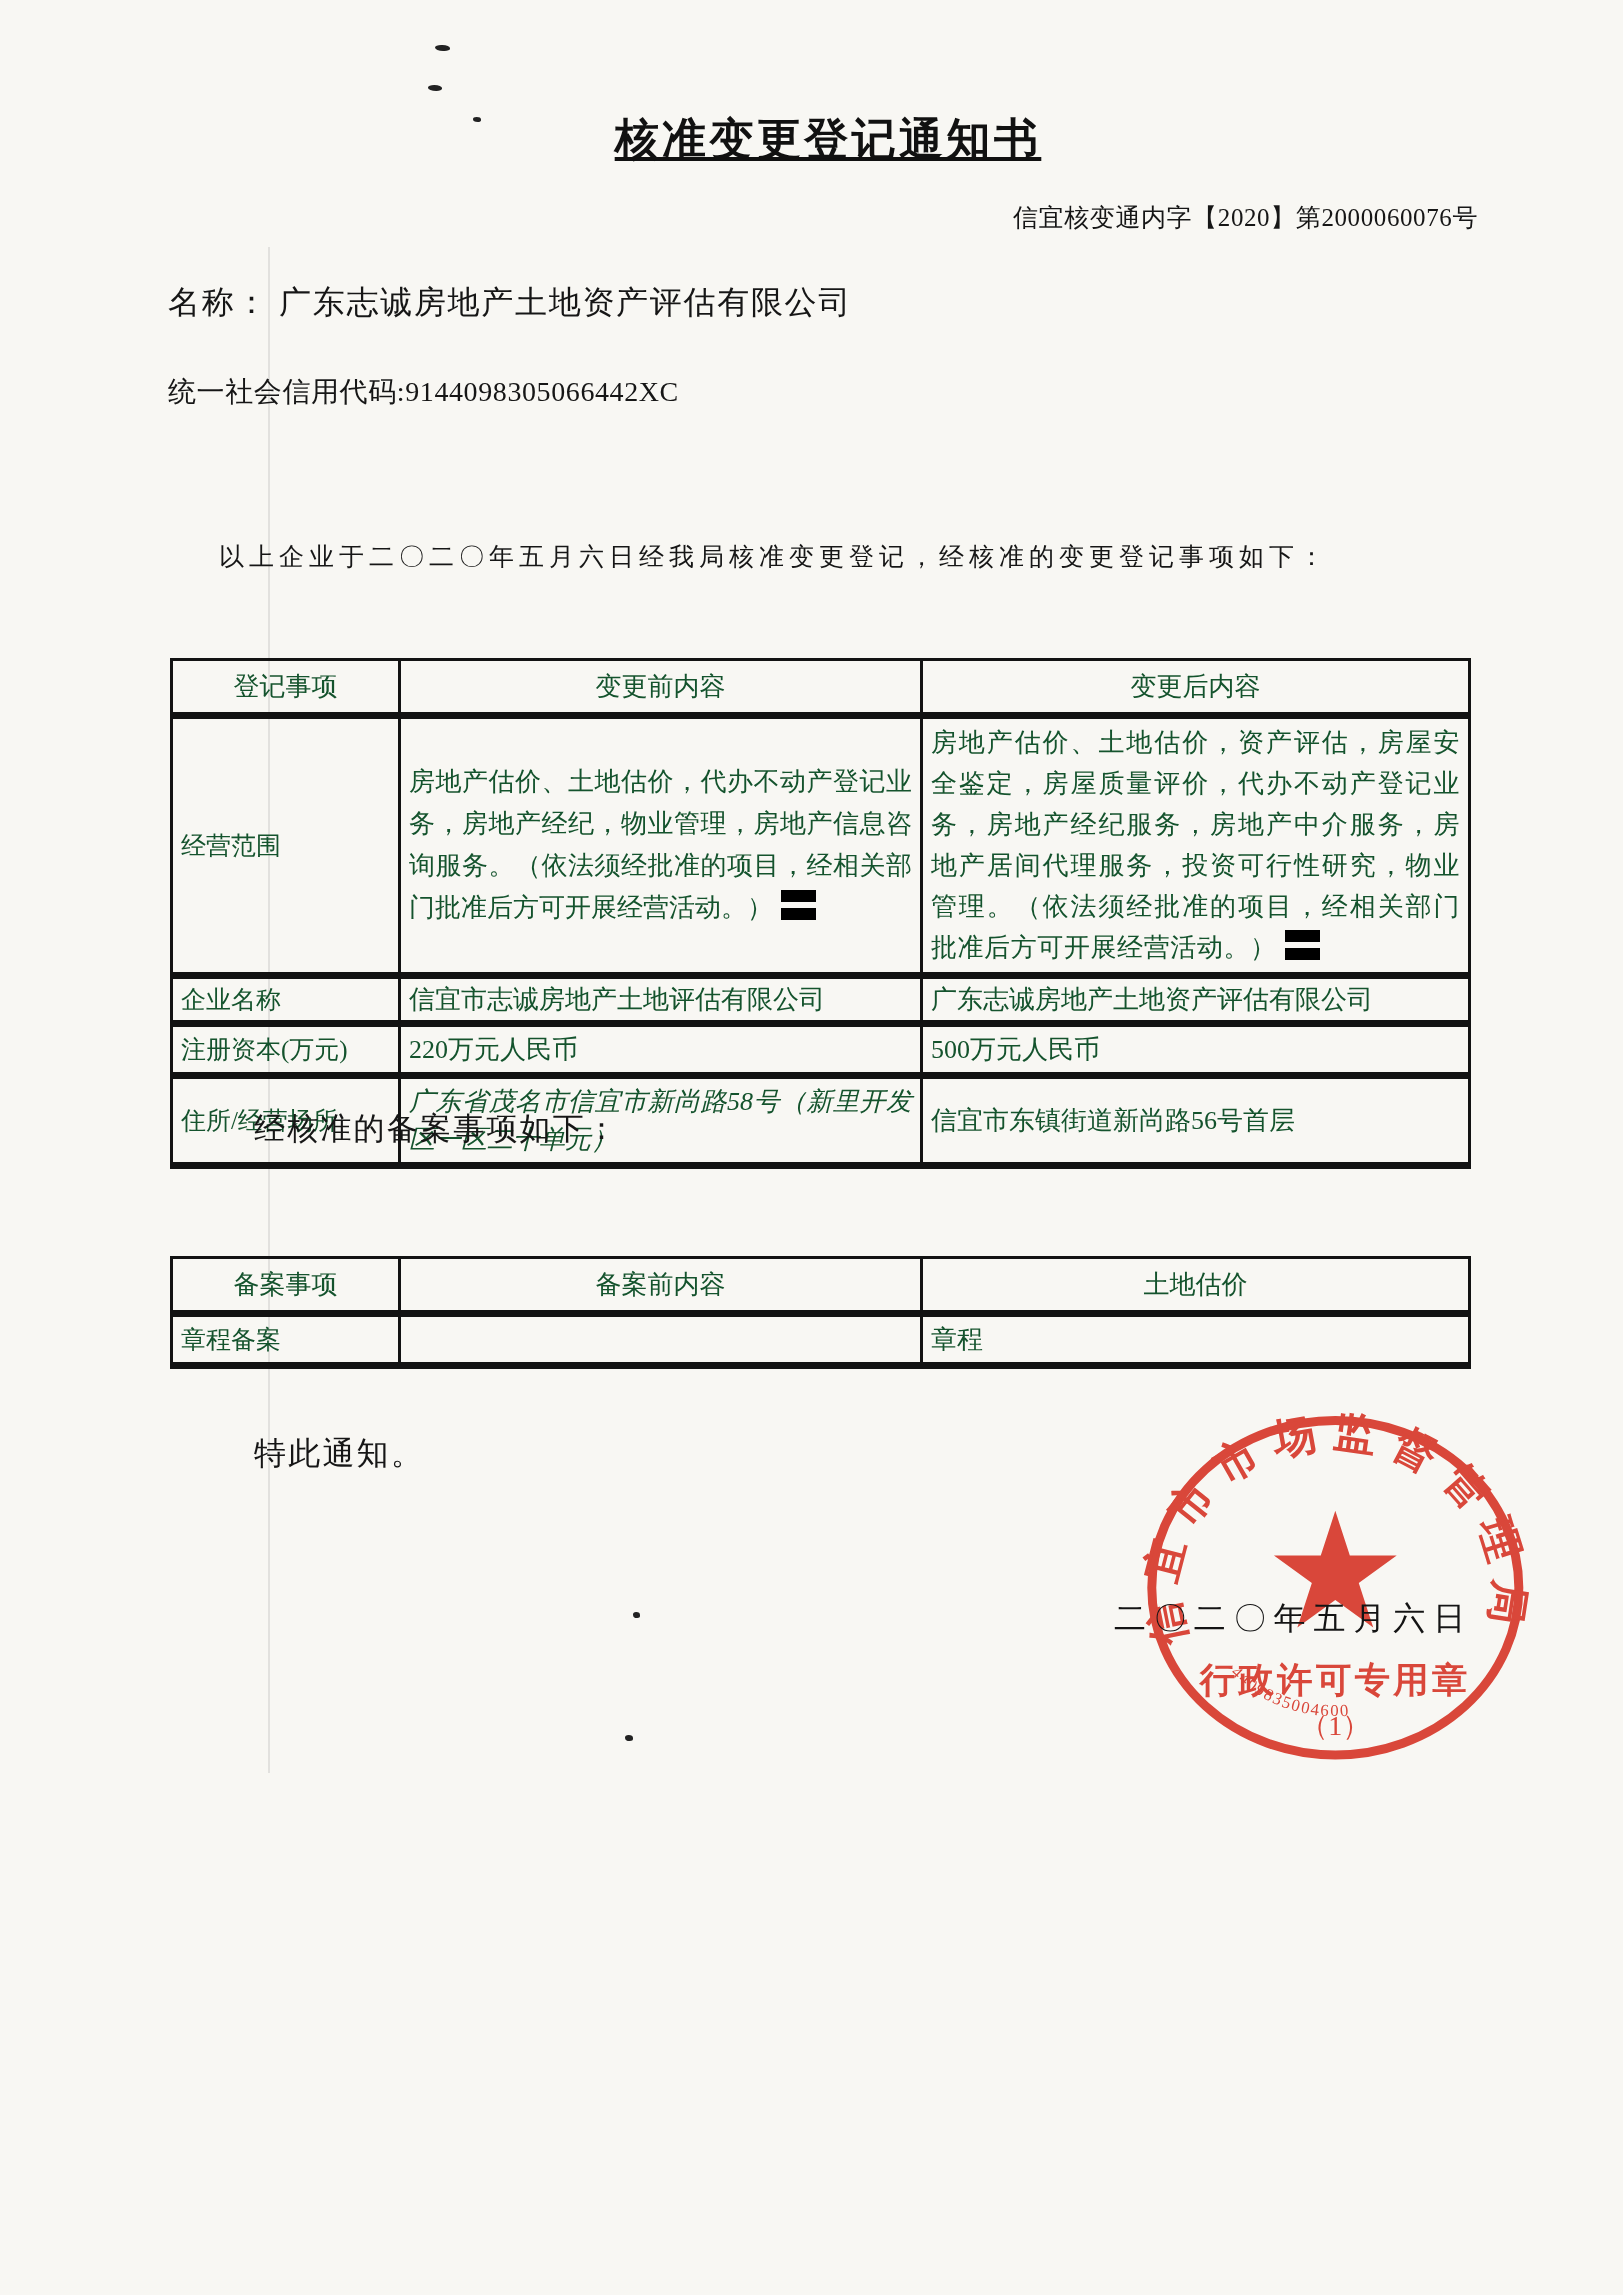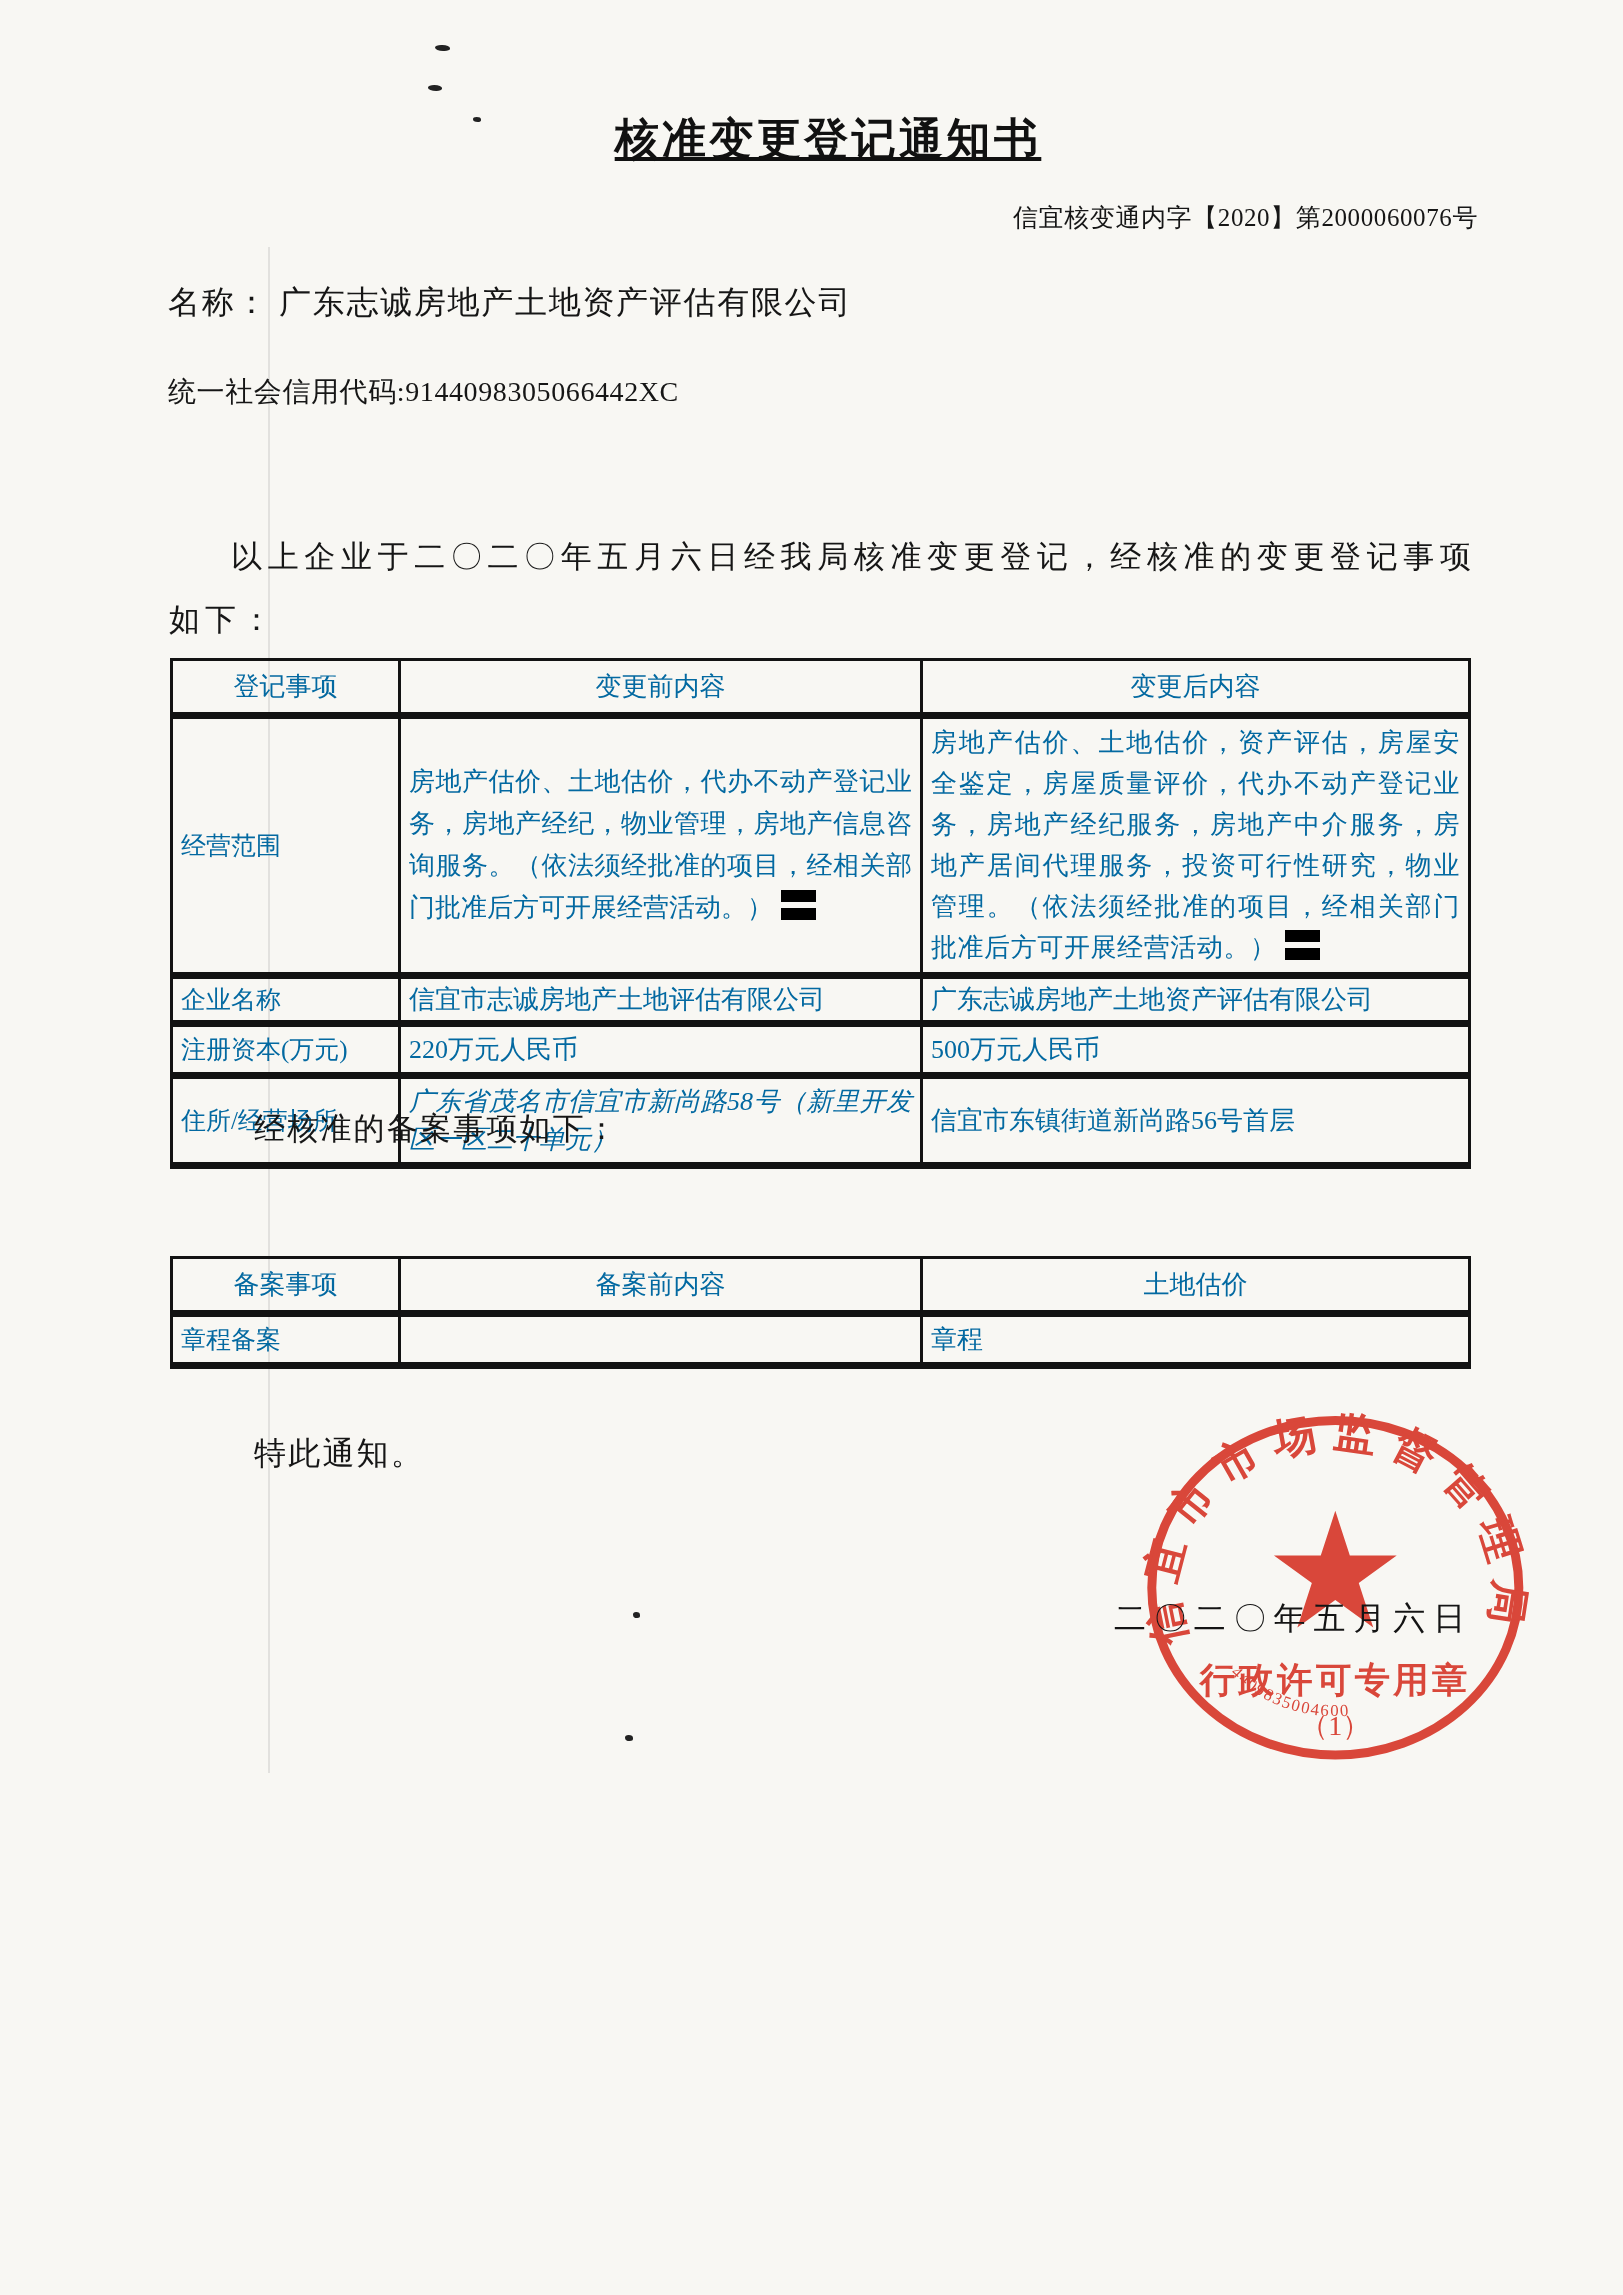--- a/index.html
+++ b/index.html
@@ -13,25 +13,25 @@
     position:absolute;top:110px;left:16px;width:100%;text-align:center;margin:0;
     font-family:"Liberation Sans","DejaVu Sans",sans-serif;font-weight:700;
     font-size:44px;letter-spacing:3.4px;color:#111;text-decoration:underline;
   }
   .doc-number{position:absolute;top:201px;right:146px;font-size:25px;letter-spacing:0.6px;}
   .name-line{position:absolute;top:281px;left:168px;font-size:32px;letter-spacing:1.7px;}
   .name-line .val{margin-left:10px;}
   .credit-line{position:absolute;top:373px;left:168px;font-size:28px;letter-spacing:0.6px;}
   .intro{
     position:absolute;top:525px;left:169px;width:1307px;margin:0;
-    font-size:31px;line-height:63px;letter-spacing:5px;text-indent:2em;text-align:justify;
+    font-size:25px;line-height:63px;letter-spacing:5px;text-indent:2em;text-align:justify;
   }
   table.tbl{
     position:absolute;left:170px;border-collapse:collapse;table-layout:fixed;
-    width:1297px;font-size:26px;color:#0369a1;
+    width:1297px;font-size:26px;color:#14532d;
   }
   table.tbl-change{top:658px;}
   table.tbl-filing{top:1256px;padding-left:8px;}
   .tbl th,.tbl td{
     border:3.9px solid #131313;border-bottom-width:7.3px;
     padding:3.4px 7.9px;font-weight:normal;vertical-align:middle;overflow:hidden;
   }
   .tbl thead th{text-align:center;height:44px;}
   .cell-label{text-align:left;padding-left:6.7px;font-size:25px;}
   .cell-before,.cell-after{text-align:justify;}

